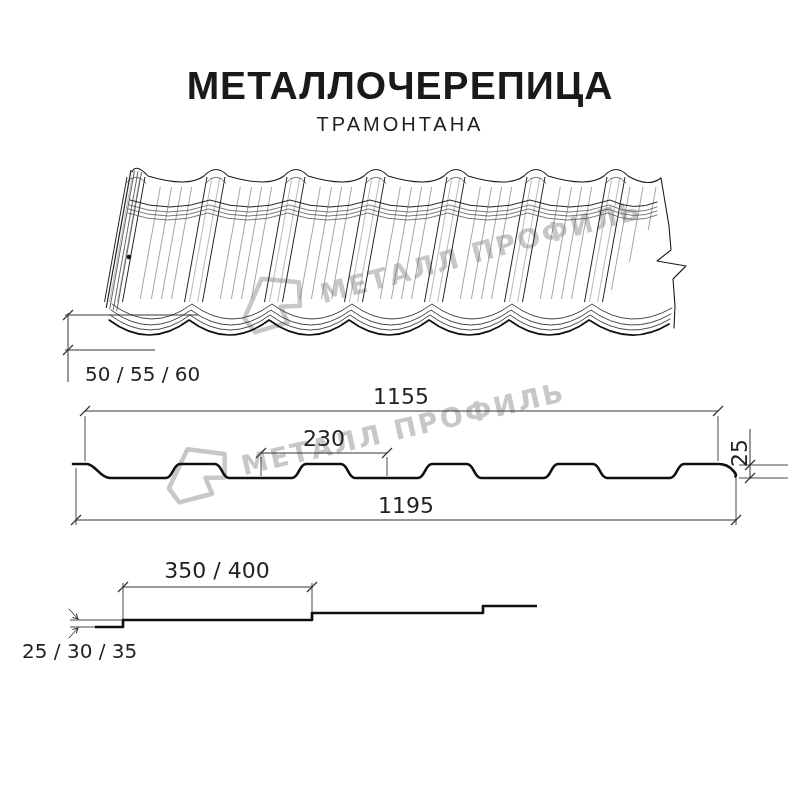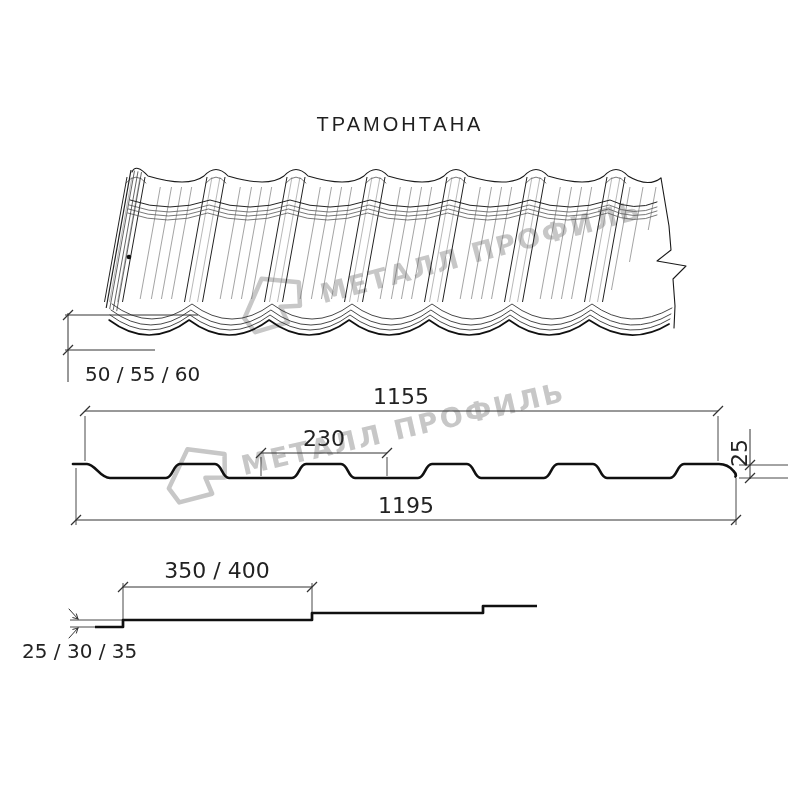--- a/index.html
+++ b/index.html
@@ -13,20 +13,21 @@
   .dimtext{font-family:"DejaVu Sans", sans-serif;font-size:22px;fill:#222;}
   .dimtext-sm{font-family:"DejaVu Sans", sans-serif;font-size:20px;fill:#222;}
   .wmtext{font-family:"DejaVu Sans", sans-serif;font-size:27px;font-weight:700;
           letter-spacing:2.5px;fill:#c7c7c7;}
 </style>
 </head>
 <body>
 
 <div class="canvas">
 
+  <div class="title">МЕТАЛЛОЧЕРЕПИЦА</div>
   <div class="subtitle">ТРАМОНТАНА</div>
 
   <svg id="drawing" width="800" height="800" viewBox="0 0 800 800">
 
     <g id="g-wm1" transform="translate(248,332) rotate(-15)">
       <path d="M 0,-14 L 27,-48 L 62,-35 L 57,-12 L 38,-16 L 41,1 L 7,2 Z" fill="none" stroke="#c7c7c7" stroke-width="4.5" stroke-linejoin="round"></path>
       <text class="wmtext" x="80" y="-8">МЕТАЛЛ ПРОФИЛЬ</text>
     </g>
 
     <g id="g-wm2" transform="translate(172,502) rotate(-13)">

